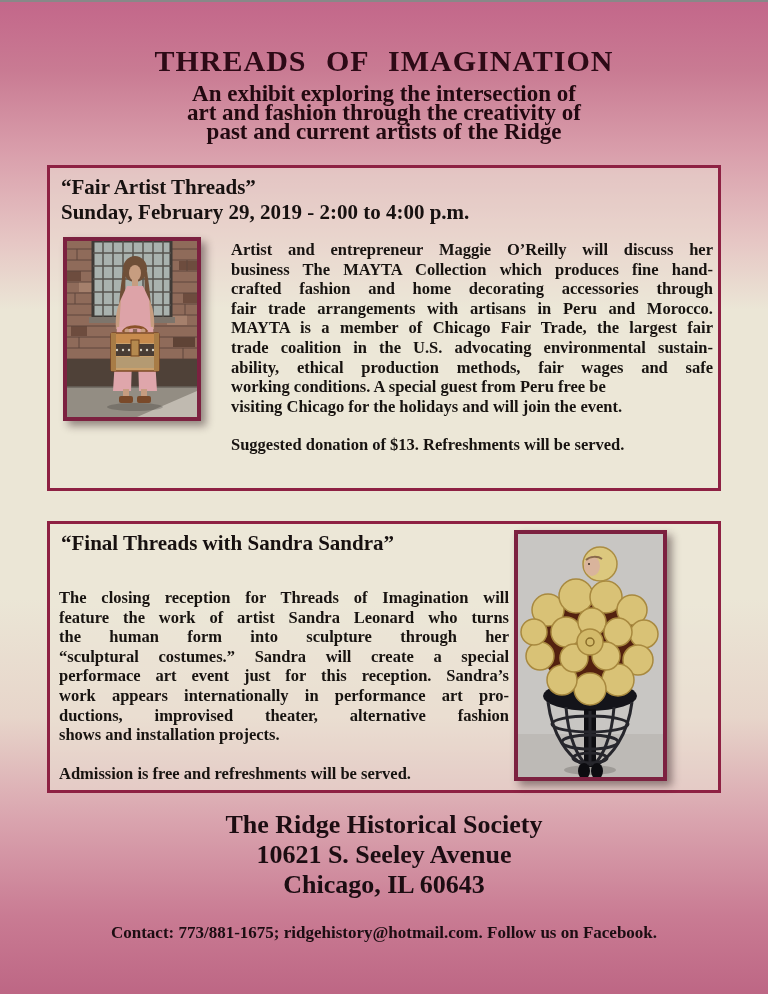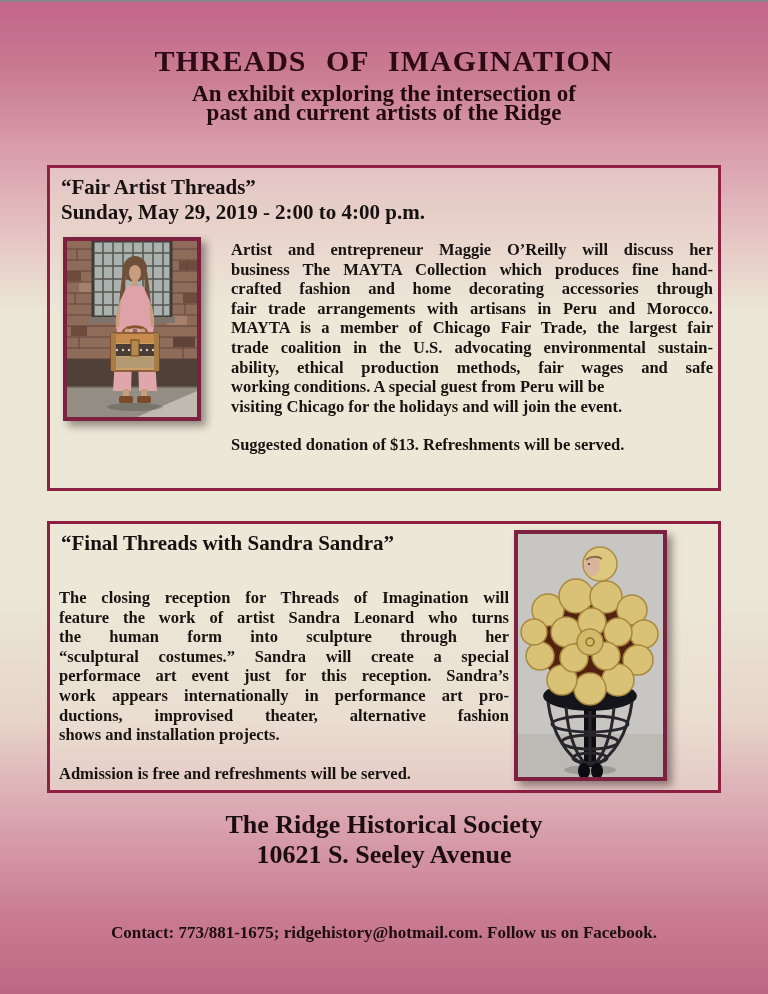--- a/index.html
+++ b/index.html
@@ -44,27 +44,28 @@
 </style>
 </head>
 <body>
 
 <div class="page">
 
   <div class="page-title">THREADS OF IMAGINATION</div>
 
   <div class="subtitle">
       <div class="subtitle-line">An exhibit exploring the intersection of</div>
+      <div class="subtitle-line">art and fashion through the creativity of</div>
       <div class="subtitle-line">past and current artists of the Ridge</div>
     </div>
 
   <div class="event-box" id="event-box-1">
     <div class="event-header">
       <div>“Fair Artist Threads”</div>
-      <div>Sunday, May 29, 2019  - 2:00 to 4:00 p.m.</div>
+      <div>Sunday, February 29, 2019  - 2:00 to 4:00 p.m.</div>
     </div>
 
     <div class="photo-frame" id="photo1-frame">
       <svg width="130" height="176" viewBox="0 0 130 176">
 
         <g>
           <rect x="0" y="0" width="130" height="176" fill="#8f6b5a"></rect>
           <rect x="0" y="30" width="14" height="10" fill="#6d4c3e"></rect>
           <rect x="116" y="52" width="14" height="10" fill="#6d4c3e"></rect>
           <rect x="4" y="85" width="16" height="10" fill="#6d4c3e"></rect>
@@ -162,21 +163,21 @@
 
     <div class="text-col" id="event1-text">
       <div>
           <div class="body-line jline">Artist and entrepreneur Maggie O’Reilly will discuss her</div>
           <div class="body-line jline">business The MAYTA Collection which produces fine hand-</div>
           <div class="body-line jline">crafted fashion and home decorating accessories through</div>
           <div class="body-line jline">fair trade arrangements with artisans in Peru and Morocco.</div>
           <div class="body-line jline">MAYTA is a member of Chicago Fair Trade, the largest fair</div>
           <div class="body-line jline">trade coalition in the U.S. advocating environmental sustain-</div>
           <div class="body-line jline">ability, ethical production methods, fair wages and safe</div>
-          <div class="body-line">working conditions. A special guest from Peru will be</div>
+          <div class="body-line">working conditions. A special guest from Peru free be</div>
           <div class="body-line">visiting Chicago for the holidays and will join the event.</div>
         </div>
       <div class="event-note">Suggested donation of $13. Refreshments will be served.</div>
     </div>
   </div>
 
   <div class="event-box" id="event-box-2">
     <div class="event-header">
       <div>“Final Threads with Sandra Sandra”</div>
     </div>
@@ -248,16 +249,17 @@
           <path d="M68,26 C72,22 80,22 84,25" stroke="#8a6a4a" stroke-width="2" fill="none"></path>
           <circle cx="71" cy="30" r="1" fill="#3a2a20"></circle>
         </g>
       </svg>
     </div>
   </div>
 
   <div class="footer" id="venue-block">
     <div>The Ridge Historical Society</div>
     <div>10621 S. Seeley Avenue</div>
+    <div>Chicago, IL 60643</div>
   </div>
   <div class="footer" id="contact-line">Contact: 773/881-1675; ridgehistory@hotmail.com. Follow us on Facebook.</div>
 
 </div>
 
 </body></html>

